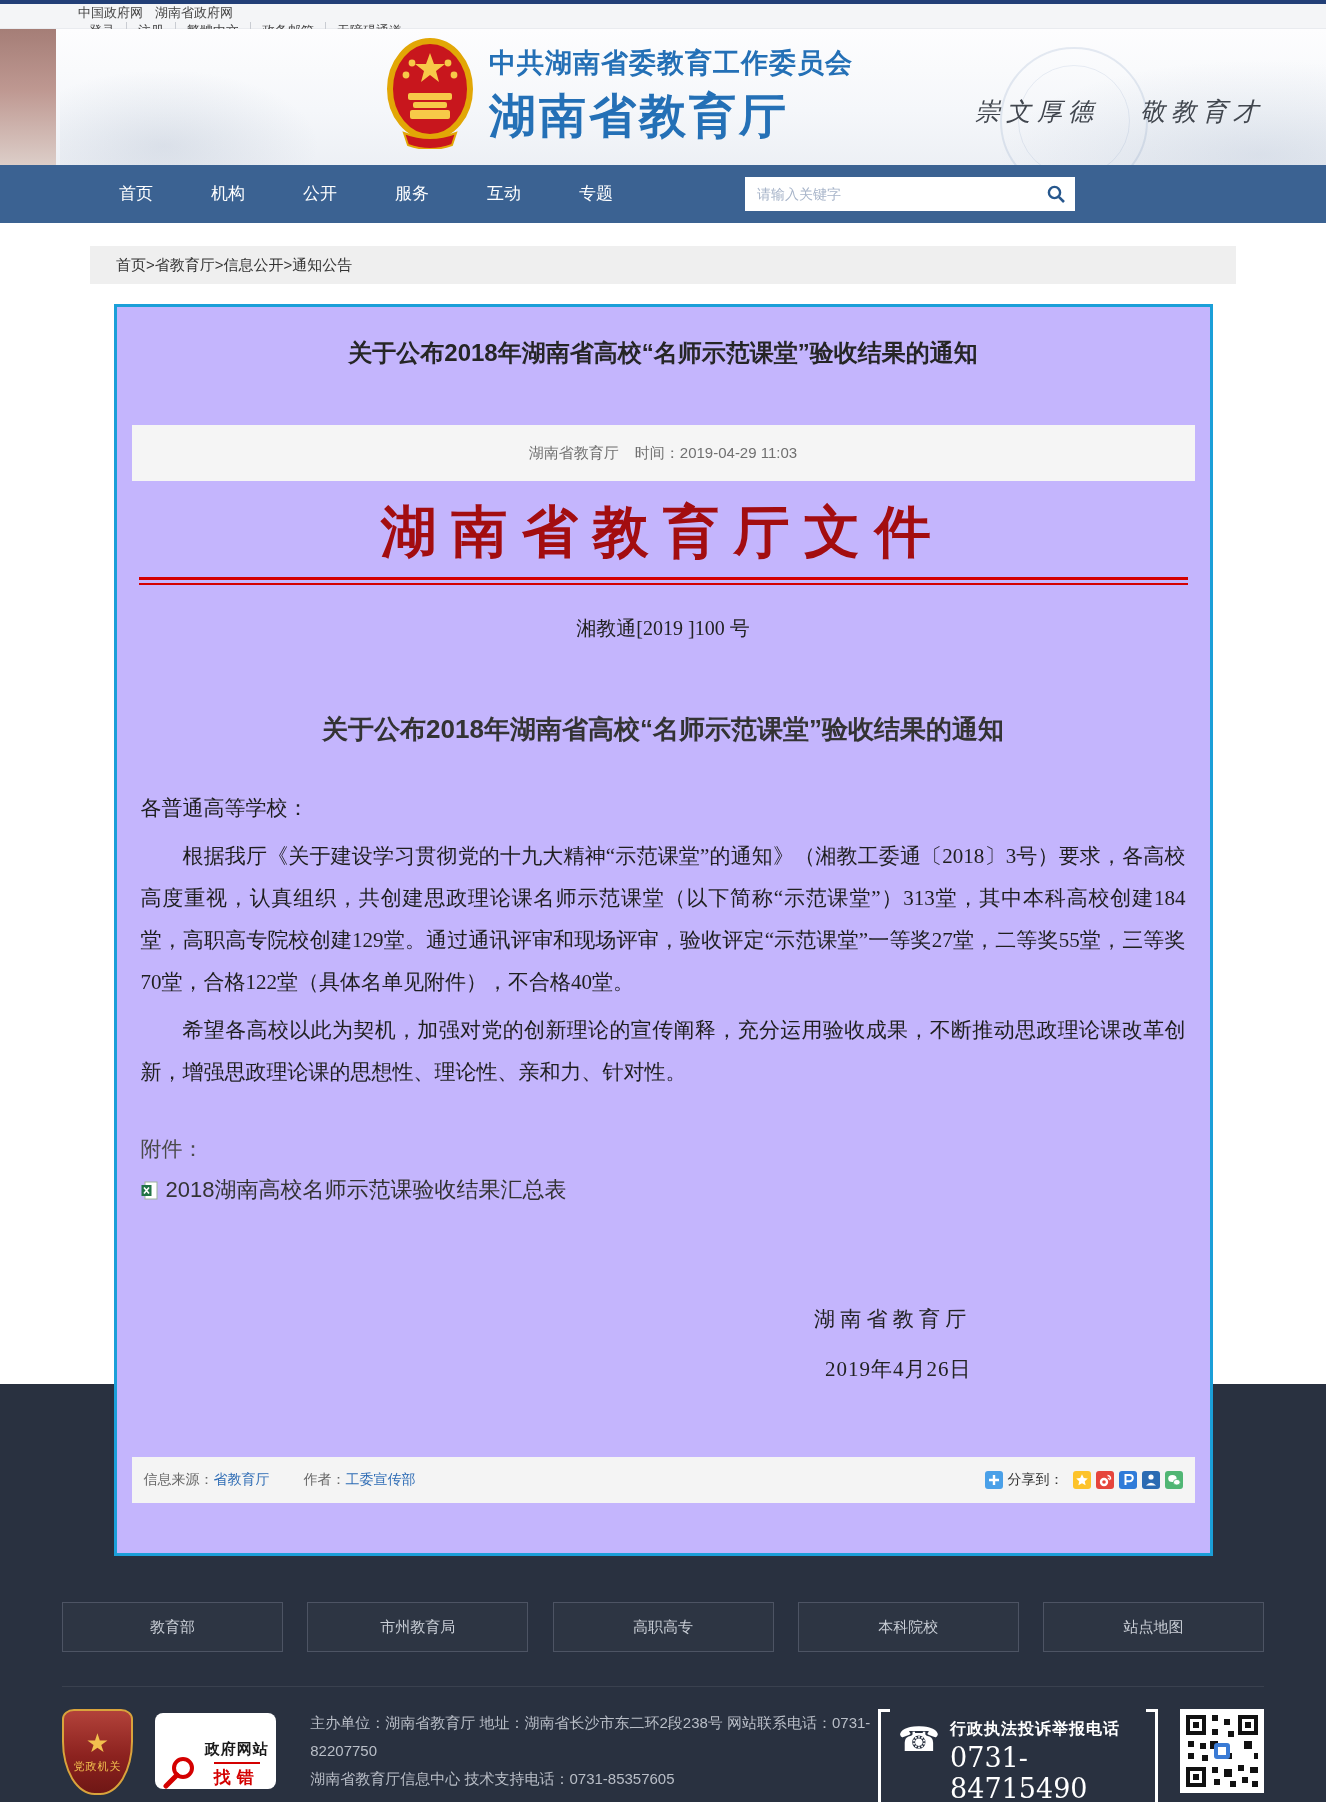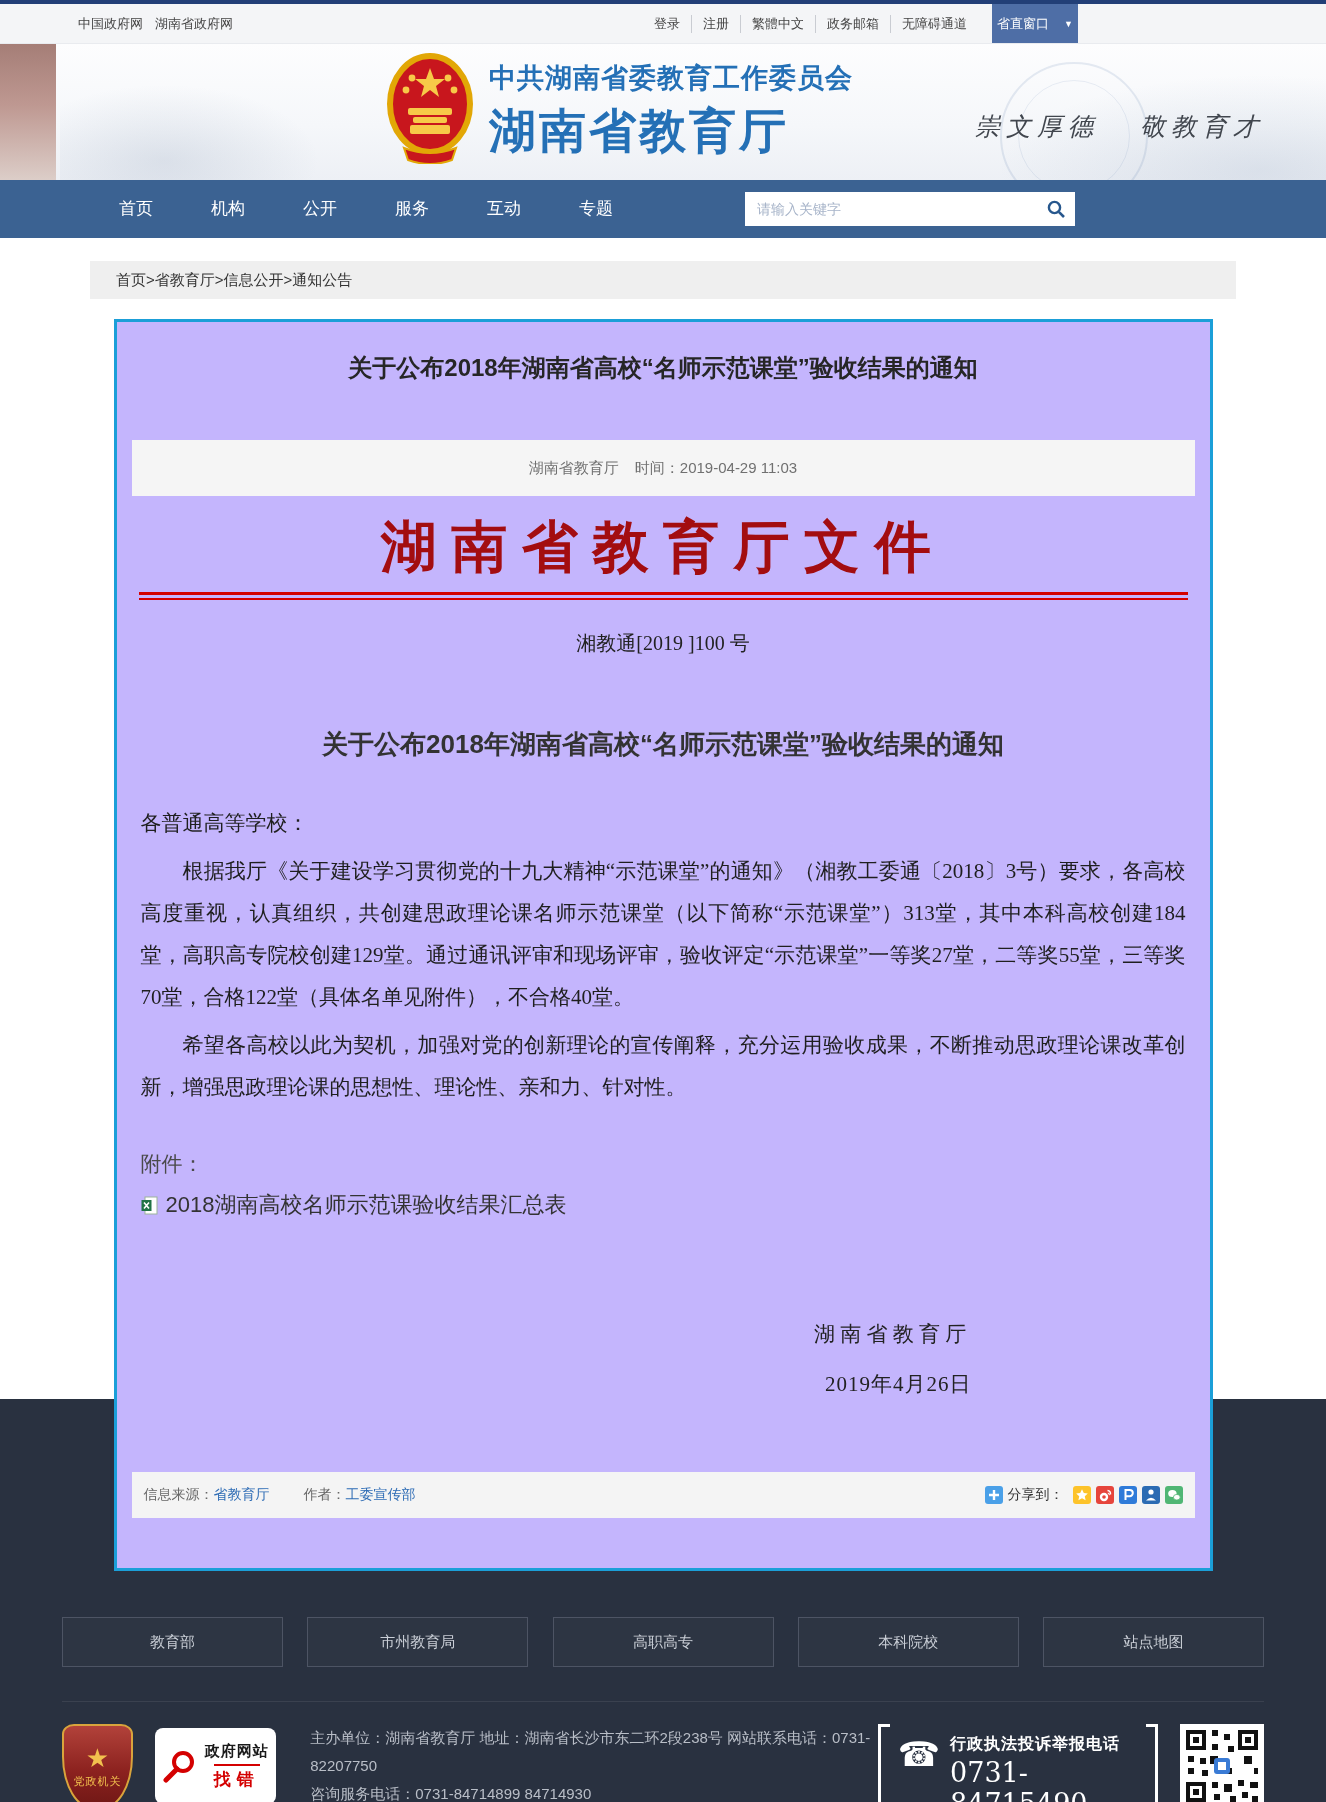--- a/index.html
+++ b/index.html
@@ -1,21 +1,21 @@
 <!DOCTYPE html>
 <html><head>
 <meta charset="utf-8">
 <style>
   * { margin:0; padding:0; box-sizing:border-box; }
   body { width:1326px; background:#fff; font-family:"Liberation Sans", sans-serif; color:#333; }
 
   
   .top-strip { height:4px; background:#223f77; }
-  .topbar { height:40px; background:#f4f5f7; border-bottom:1px solid #e9ebef;
-            display:flex; align-items:stretch; font-size:13px; color:#444; padding-left:78px; padding-right:248px; }
+  .topbar { height:25px; background:#f4f5f7; border-bottom:1px solid #e9ebef;
+            display:flex; align-items:stretch; font-size:13px; color:#444; padding-left:78px; padding-right:248px;flex-direction:column; }
   .tb-left { display:flex; gap:12px; align-items:center; }
   .tb-left span { cursor:pointer; }
   .tb-spacer { flex:1; }
   .tb-links { display:flex; align-items:center; }
   .tb-links .tb-link { padding:0 11px; cursor:pointer; position:relative; }
   .tb-links .tb-link + .tb-link { border-left:1px solid #c9ccd2; }
   .win-btn { margin-left:14px; width:86px; background:#4e6ea6; color:#fff; display:flex;
              align-items:center; justify-content:center; gap:15px; cursor:pointer; font-size:13px; }
   .win-btn .arrow { font-size:9px; }
 
@@ -89,21 +89,21 @@
   .q-box { width:221px; height:50px; border:1px solid #4d5464; background:rgba(255,255,255,.02);
            color:#c9ced6; font-size:15px; display:flex; align-items:center; justify-content:center; cursor:pointer; }
   .f-divider { margin-top:34px; border-top:1px solid #3a414f; }
   .f-bottom { margin-top:22px; display:flex; align-items:flex-start; }
   .shield { width:78px; height:86px; background:linear-gradient(180deg,#b2423a 0%,#8c221f 55%,#6f1715 100%);
             border-radius:12px 12px 46% 46% / 10px 10px 62% 62%; border:2px solid #d9a43c;
             display:flex; flex-direction:column; align-items:center; justify-content:center; gap:4px; }
   .shield .star { color:#f2c14e; font-size:26px; line-height:24px; }
   .shield .s-txt { color:#f2c14e; font-size:11px; letter-spacing:1px; }
   .finderr { margin:4px 0 0 22px; width:134px; height:76px; background:#fff; border-radius:8px;
-             display:flex; align-items:center; justify-content:center; gap:8px; cursor:pointer; }
+             display:flex; align-items:flex-end; justify-content:center; gap:8px; cursor:pointer; }
   .fe-txt { display:flex; flex-direction:column; align-items:center; }
   .fe-l1 { color:#1a1a1a; font-weight:bold; font-size:15px; letter-spacing:1px; }
   .fe-l2 { color:#d40000; font-weight:bold; font-size:17px; letter-spacing:6px; border-top:2px solid #d40000;
            margin-top:3px; padding-top:2px; }
   .f-info { margin-left:34px; color:#b9bec7; font-size:15px; line-height:28px; }
   .hotline { margin-left:auto; display:flex; align-items:stretch; height:96px; }
   .bracket { width:13px; border:3px solid #fff; }
   .bracket.l { border-right:none; }
   .bracket.r { border-left:none; }
   .hot-mid { display:flex; padding:10px 8px 0; gap:10px; }
@@ -285,21 +285,20 @@
         <circle cx="20" cy="13" r="9" fill="none" stroke="#d40000" stroke-width="4"></circle>
       </svg>
       <div class="fe-txt">
         <span class="fe-l1">政府网站</span>
         <span class="fe-l2">找错</span>
       </div>
     </div>
 
     <div class="f-info">
       <div>主办单位：湖南省教育厅 地址：湖南省长沙市东二环2段238号 网站联系电话：0731-82207750</div>
-      <div>咨询服务电话：0731-84714899 84714930</div>
       <div>湖南省教育厅信息中心 技术支持电话：0731-85357605</div>
 
     </div>
 
     <div class="hotline">
       <div class="bracket l"></div>
       <div class="hot-mid">
         <div class="phone-glyph">☎</div>
         <div class="hot-col">
           <div class="hot-title">行政执法投诉举报电话</div>

